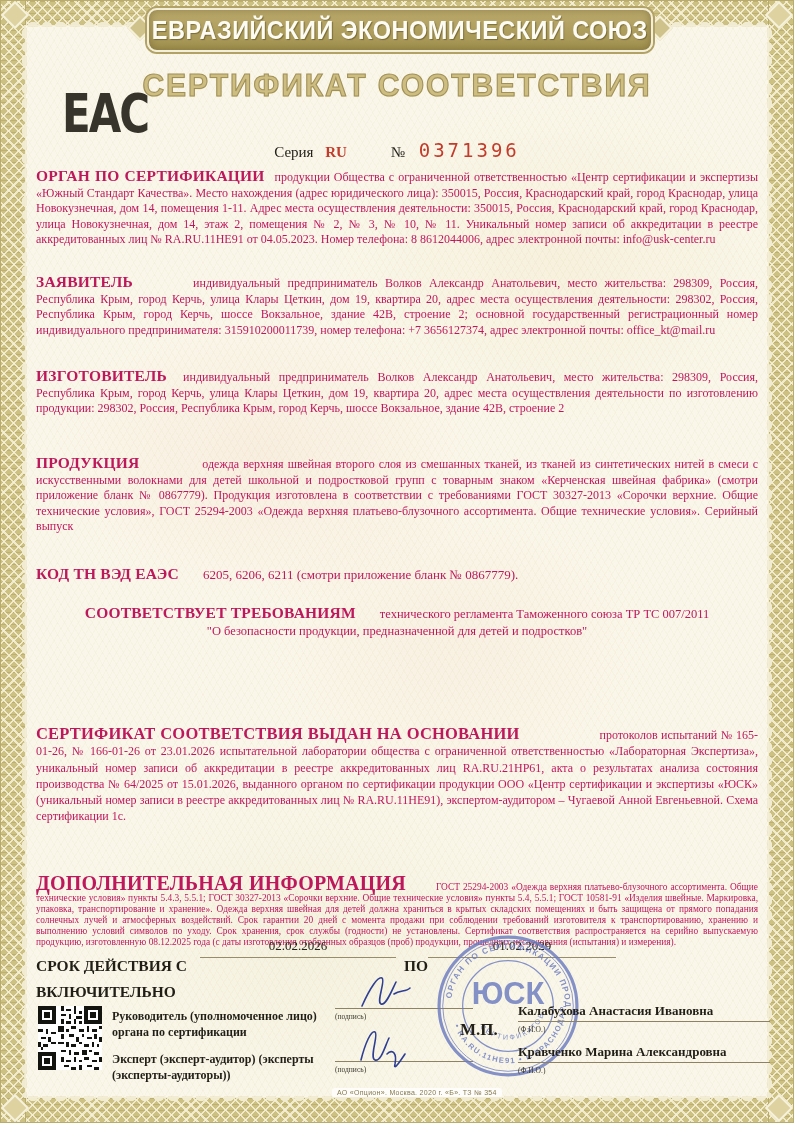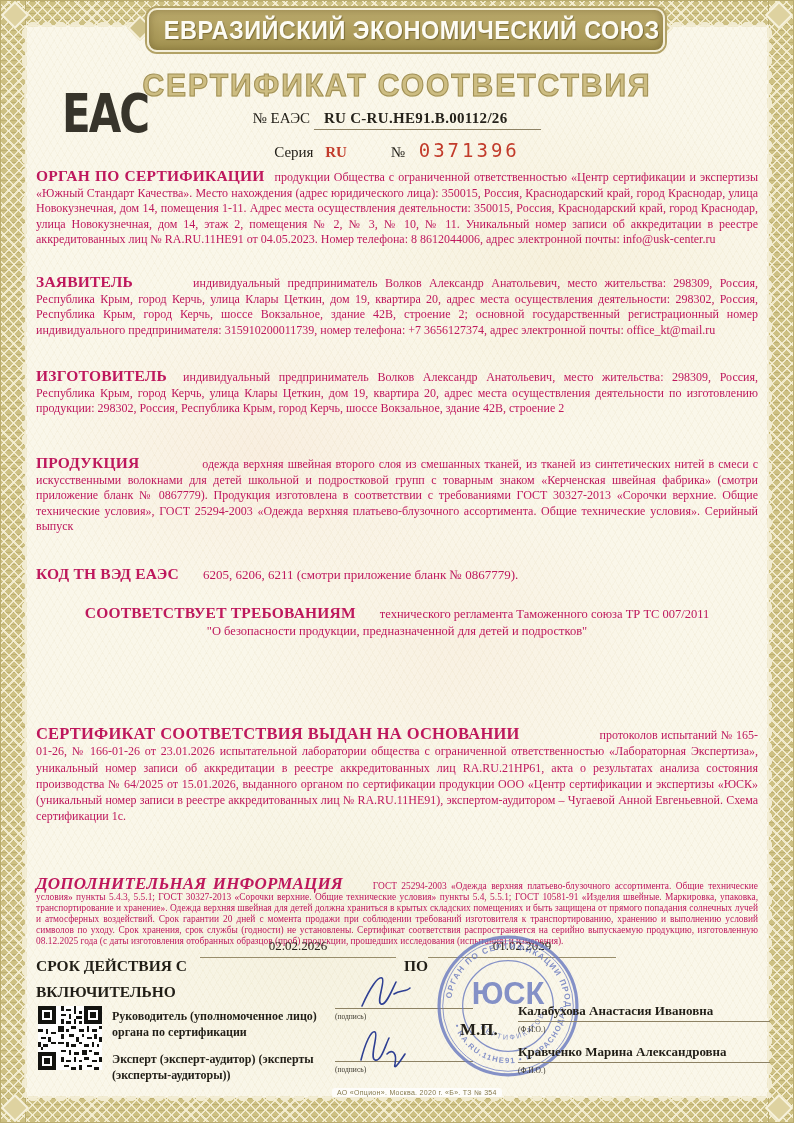--- a/index.html
+++ b/index.html
@@ -34,21 +34,21 @@
       radial-gradient(ellipse 330px 250px at 38% 86%, rgba(196,186,116,.09), transparent 70%);}
   .net{position:absolute;inset:26px;pointer-events:none;opacity:.45;
     background-image:
       repeating-linear-gradient(60deg, rgba(203,184,124,.14) 0 1px, transparent 1px 6px),
       repeating-linear-gradient(-60deg, rgba(203,184,124,.14) 0 1px, transparent 1px 6px);}
 
   
   .banner{position:absolute;top:8px;left:147px;width:502px;height:40px;border-radius:10px;
     background:linear-gradient(180deg,#bcab6d,#a29250);border:2px solid #f4efda;
     box-shadow:0 0 0 2px #b2a266, inset 0 0 8px rgba(88,74,28,.45);
-    display:flex;align-items:center;justify-content:center;padding-left:12px;}
+    display:flex;align-items:center;justify-content:center;}
   .banner-text{font-family:"Liberation Sans","DejaVu Sans",sans-serif;font-weight:bold;color:#fdfcf4;
     font-size:25px;letter-spacing:.5px;white-space:nowrap;transform:scaleX(.94);
     text-shadow:1px 1px 1px rgba(82,68,22,.55);}
   .banner-diamond{position:absolute;top:19px;width:14px;height:14px;background:#cfc28a;border:2px solid #f6f1db;transform:rotate(45deg);}
   .doc-title{position:absolute;top:68px;left:0;width:100%;text-align:center;
     font-family:"Liberation Sans","DejaVu Sans",sans-serif;font-weight:bold;font-size:31px;
     letter-spacing:2px;color:#cdbd82;-webkit-text-stroke:1.1px #a29157;
     text-shadow:0 1px 0 #ece4c0;transform:scaleX(.97);}
   .eac{position:absolute;left:62px;top:88px;font-family:"DejaVu Sans",sans-serif;font-weight:bold;
     font-size:42px;line-height:1;color:#37342b;letter-spacing:-2px;transform:scaleY(1.25);transform-origin:top left;}
@@ -59,21 +59,21 @@
   .series-ru{margin:0 40px 0 8px;font-weight:bold;}
   .serial{font-family:"DejaVu Sans Mono","Liberation Mono",monospace;font-size:19px;letter-spacing:3px;margin-left:10px;}
 
   
   .sec{position:absolute;left:36px;width:722px;margin:0;text-align:justify;font-size:12px;line-height:15.6px;color:#be185d;}
   .sec b{font-size:15.5px;letter-spacing:.2px;white-space:nowrap;}
   .m10{margin-right:10px;} .m16{margin-right:16px;} .m24{margin-right:24px;}
   .m30{margin-right:30px;} .m60{margin-right:60px;} .m64{margin-right:63px;} .m80{margin-right:80px;}
   .sec-basis b{font-size:16.5px;}
   .sec-add{font-size:9.4px;line-height:11.1px;}
-  .sec-add b{font-size:17px;font-style:italic;}
+  .sec-add b{font-size:20px;}
 
   
   .validity-label{position:absolute;left:36px;font-size:15.5px;font-weight:bold;color:#211e17;}
   .dateline{position:absolute;border-bottom:1px solid #988d6a;text-align:center;font-size:13px;color:#25221b;padding-bottom:3px;}
 
   
   .qr{position:absolute;left:38px;top:1006px;width:64px;height:64px;}
   .role{position:absolute;left:112px;width:225px;font-size:12px;font-weight:bold;line-height:1.3;color:#211e17;}
   .sigline{position:absolute;border-bottom:1px solid #8d8264;}
   .caption{position:absolute;font-size:7.5px;color:#3a362c;text-align:left;}
@@ -106,24 +106,20 @@
   <div class="net"></div>
 
   <div class="banner-diamond" style="left:131px"></div>
   <div class="banner-diamond" style="left:651px"></div>
   <div class="banner">
     <span class="banner-text">ЕВРАЗИЙСКИЙ ЭКОНОМИЧЕСКИЙ СОЮЗ</span>
   </div>
   <div class="doc-title">СЕРТИФИКАТ СООТВЕТСТВИЯ</div>
   <div class="eac">ЕАС</div>
 
-  <div class="cert-row">
-    <span>№ ЕАЭС</span>
-    <span class="cert-value">RU C-RU.HE91.B.00112/26</span>
-  </div>
   <div class="series-row">
     <span>Серия</span>
     <span class="red series-ru">RU</span>
     <span>№</span>
     <span class="red serial">0371396</span>
   </div>
 
   <p class="sec" style="top:168px">
     <b class="m10">ОРГАН ПО СЕРТИФИКАЦИИ</b><span>продукции Общества с ограниченной ответственностью «Центр сертификации и экспертизы «Южный Стандарт Качества». Место нахождения (адрес юридического лица): 350015, Россия, Краснодарский край, город Краснодар, улица Новокузнечная, дом 14, помещения 1-11. Адрес места осуществления деятельности: 350015, Россия, Краснодарский край, город Краснодар, улица Новокузнечная, дом 14, этаж 2, помещения № 2, № 3, № 10, № 11.  Уникальный номер записи об аккредитации в реестре аккредитованных лиц № RA.RU.11НЕ91 от 04.05.2023. Номер телефона: 8 8612044006, адрес электронной почты: info@usk-center.ru</span>
   </p>

